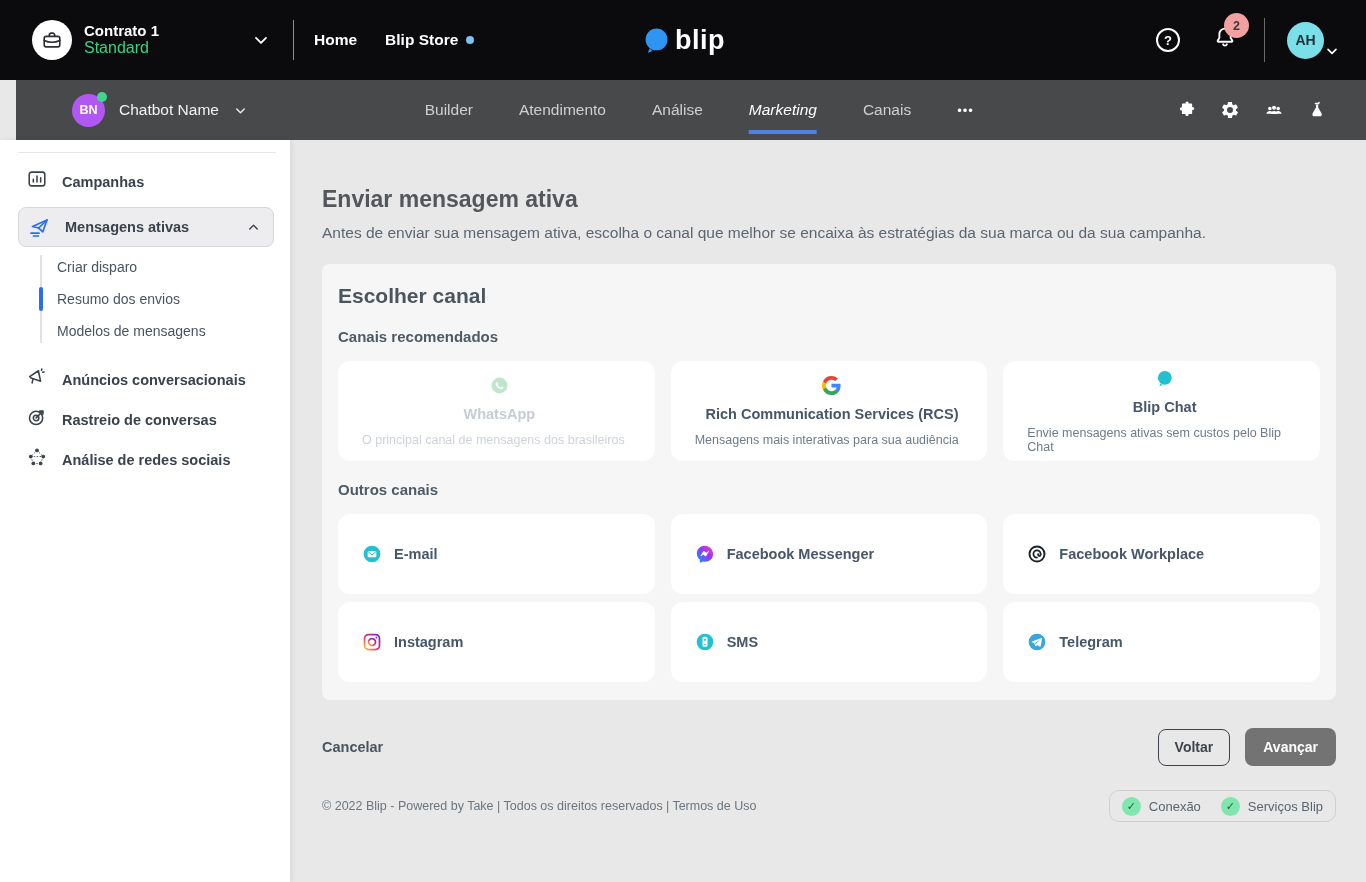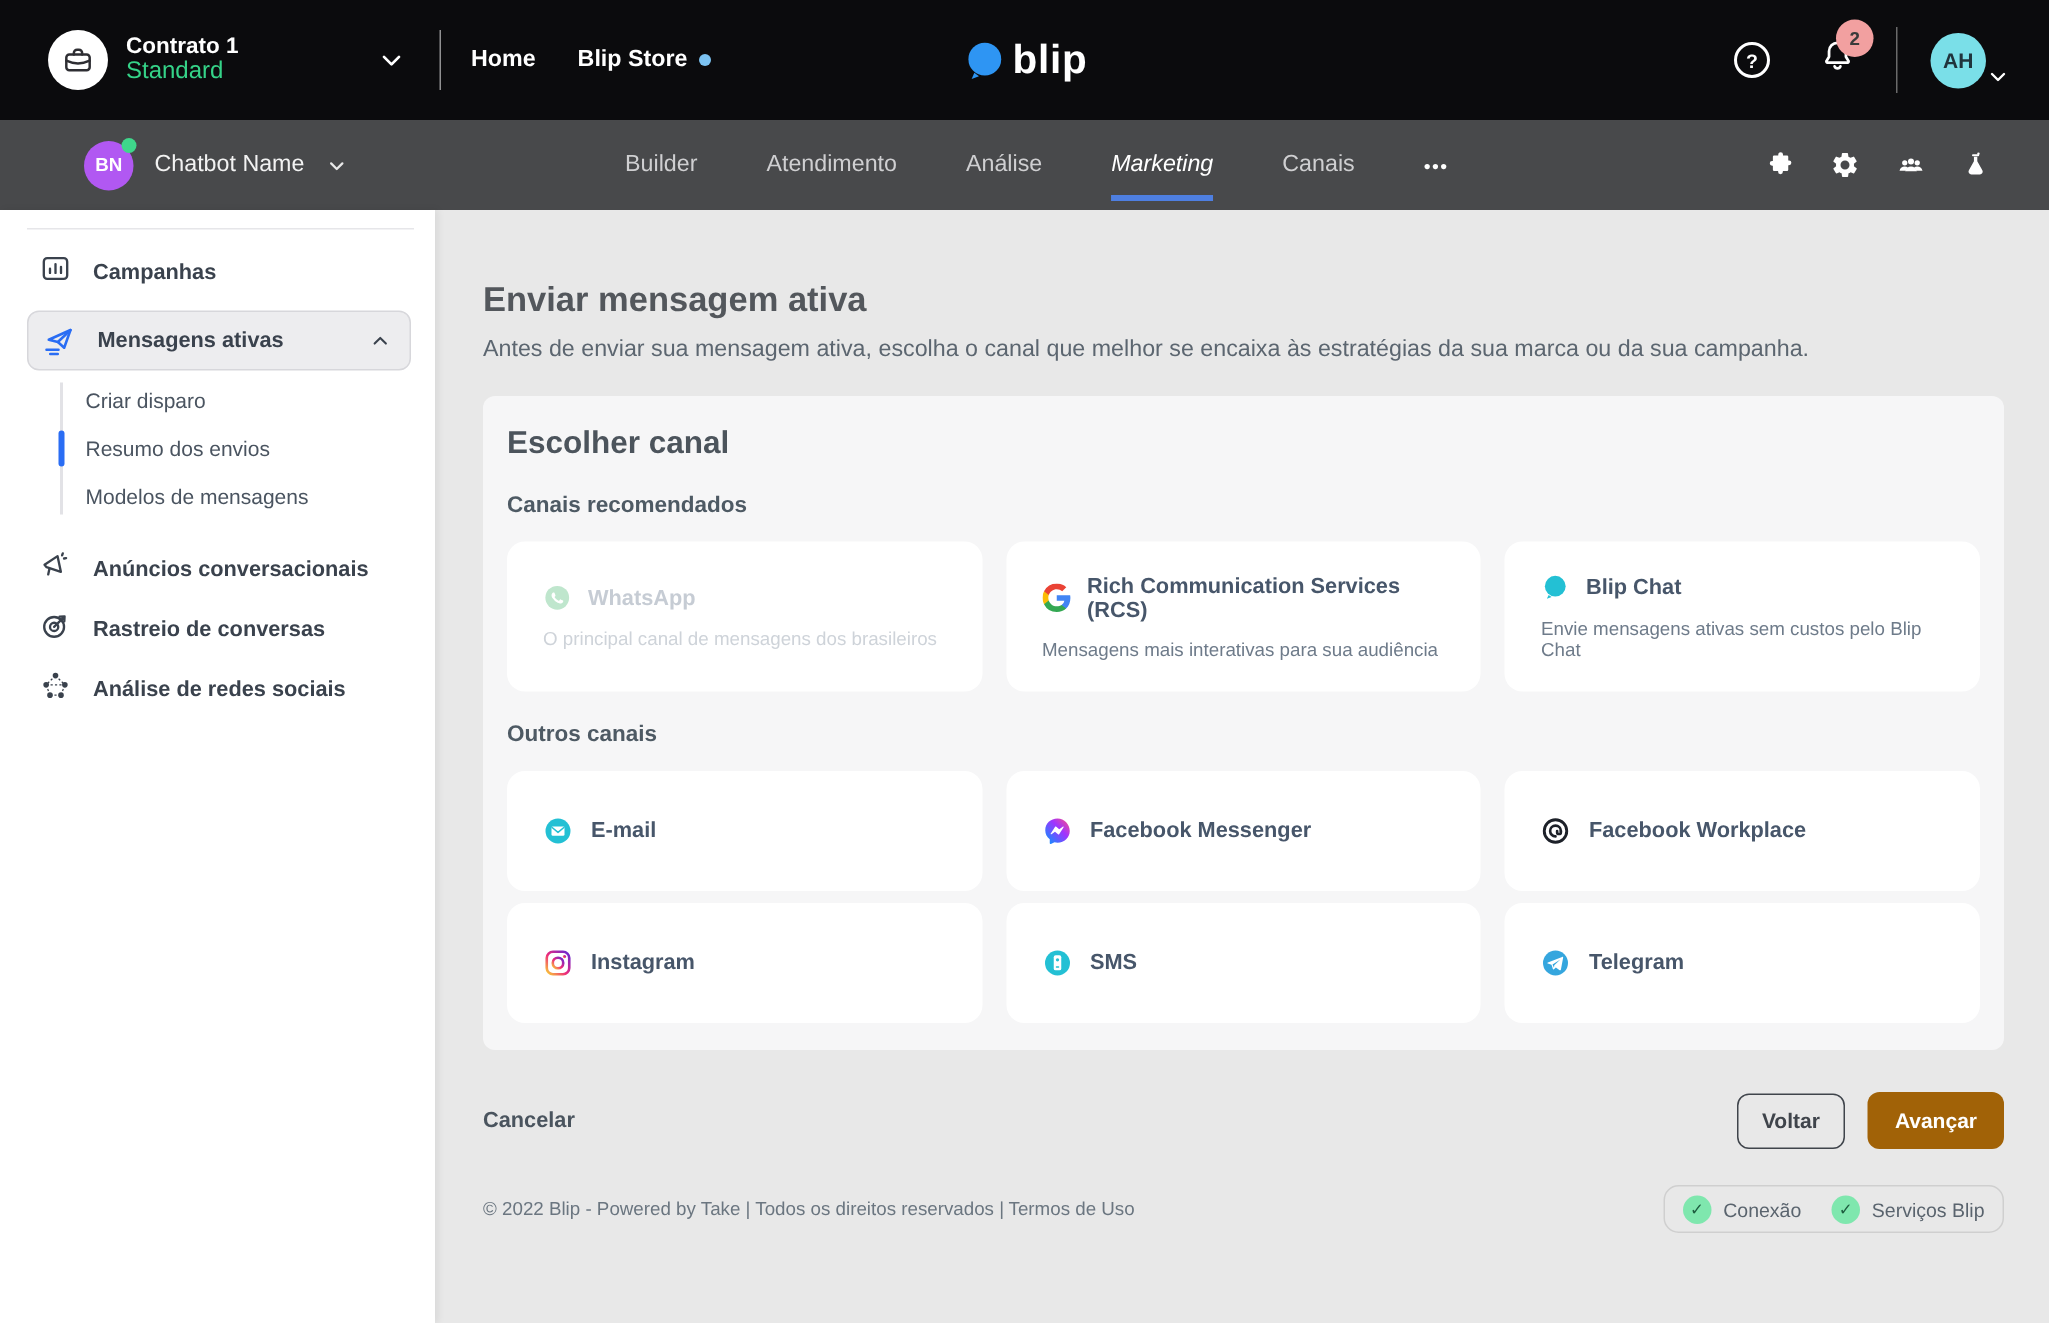--- a/index.html
+++ b/index.html
@@ -24,21 +24,21 @@
   .logo-text { font-size:27px; font-weight:800; color:#fff; letter-spacing:0.5px; }
   .bar1-right { margin-left:auto; display:flex; align-items:center; gap:18px; }
   .help-circle { width:24px; height:24px; border:2px solid #fff; border-radius:50%; display:flex; align-items:center; justify-content:center; font-size:13px; font-weight:bold; color:#fff; cursor:pointer; }
   .bell-wrap { position:relative; width:30px; height:34px; cursor:pointer; margin-left:14px; }
   .badge { position:absolute; top:-10px; left:12px; width:25px; height:25px; border-radius:50%; background:#f2a0a0; color:#3b3b3b; font-size:12.5px; font-weight:bold; display:flex; align-items:center; justify-content:center; }
   .v-div2 { width:1px; height:44px; background:#6a6a6a; margin:0 4px; }
   .user-wrap { display:flex; align-items:flex-end; gap:0; cursor:pointer; }
   .user-avatar { width:37px; height:37px; border-radius:50%; background:#7adfe8; color:#20343c; font-size:14px; font-weight:bold; display:flex; align-items:center; justify-content:center; }
 
   
-  .bar2 { position:absolute; top:80px; left:0; right:0; height:60px; background:#48494b; display:flex; align-items:center; padding:0 40px 0 56px; }
+  .bar2 { position:absolute; top:80px; left:16px; right:0; height:60px; background:#48494b; display:flex; align-items:center; padding:0 40px 0 56px; }
   .bot-wrap { display:flex; align-items:center; gap:14px; cursor:pointer; }
   .bot-avatar { position:relative; width:33px; height:33px; border-radius:50%; background:#b158f2; color:#fff; font-size:12.5px; font-weight:bold; display:flex; align-items:center; justify-content:center; }
   .bot-dot { position:absolute; top:-2px; right:-2px; width:10px; height:10px; border-radius:50%; background:#3fd68b; }
   .bot-name { color:#f2f2f2; font-size:15.5px; }
   .tabs { position:absolute; left:50%; top:0; transform:translateX(-48.5%); height:60px; display:flex; align-items:center; gap:46px; }
   .tab { position:relative; height:48px; display:flex; align-items:center; font-size:15.5px; color:#cfcfd1; cursor:pointer; }
   .tab.active { color:#fff;font-style:italic; }
   .tab.active::after { content:""; position:absolute; left:0; right:0; bottom:0; height:4px; background:#4e7fe1; }
   .tab-more { color:#fff; font-size:13px; letter-spacing:1px; }
   .bar2-icons { margin-left:auto; display:flex; align-items:center; gap:23px; }
@@ -59,33 +59,33 @@
   
   .main { position:absolute; top:140px; left:290px; right:0; bottom:0; padding:46px 30px 0 32px; }
   .page-title { font-size:23px; font-weight:bold; color:#53575c; }
   .page-subtitle { margin-top:11px; font-size:15.5px; color:#5c6670; }
   .panel { margin-top:22px; background:#f6f6f7; border-radius:8px; padding:20px 16px 18px 16px; }
   .panel-title { font-size:21px; font-weight:bold; color:#4c545c; margin-bottom:20px; }
   .section-heading { font-size:15px; font-weight:bold; color:#4e5a64; margin-bottom:16px; }
   .grid3 { display:grid; grid-template-columns:repeat(3,1fr); column-gap:16px; row-gap:8px; }
   .chan-card { background:#fff; border-radius:12px; padding:0 18px 0 24px; cursor:pointer; display:flex; flex-direction:column; justify-content:center; gap:11px; height:100px; }
   .chan-card.slim { height:80px; flex-direction:row; justify-content:flex-start; align-items:center; gap:12px; }
-  .chan-head { display:flex; align-items:center; gap:11px; }
+  .chan-head { display:flex; align-items:center; gap:11px;flex-direction:column; }
   .chan-name { font-size:14.5px; font-weight:bold; color:#47566a; }
   .chan-desc { font-size:12.5px; color:#6e7b8a; }
   .chan-card.disabled { cursor:default; }
   .chan-card.disabled .chan-name { color:#c6ccd4; }
   .chan-card.disabled .chan-desc { color:#ced3d9; }
   .mt20 { margin-top:20px; }
 
   .actions { margin-top:28px; display:flex; align-items:center; }
   .cancel-link { font-size:14.5px; font-weight:bold; color:#4a545e; cursor:pointer; }
   .btn-row { margin-left:auto; display:flex; align-items:center; gap:15px; }
   .btn-back { min-width:72px; height:37px; border:1.6px solid #3f444b; border-radius:8px; background:transparent; font-family:inherit; font-size:14px; font-weight:bold; color:#3f444b; cursor:pointer; padding:0 16px; }
-  .btn-next { min-width:87px; height:38px; border:none; border-radius:8px; background:#a16207; font-family:inherit; font-size:14px; font-weight:bold; color:#fff; cursor:pointer; padding:0 18px; }
+  .btn-next { min-width:87px; height:38px; border:none; border-radius:8px; background:#737373; font-family:inherit; font-size:14px; font-weight:bold; color:#fff; cursor:pointer; padding:0 18px; }
 
   .footer { margin-top:24px; display:flex; align-items:center; }
   .copyright { font-size:12.5px; color:#6b7680; }
   .terms-link { font-size:12.5px; color:#6b7680; cursor:pointer; margin-left:3px; }
   .status-pill { margin-left:auto; border:1px solid #cfcfcf; border-radius:10px; height:32px; display:flex; align-items:center; gap:20px; padding:0 12px; }
   .status-item { display:flex; align-items:center; gap:8px; }
   .status-check { width:19px; height:19px; border-radius:50%; background:#7fe7ae; color:#1d5c3f; font-size:11px; display:flex; align-items:center; justify-content:center; }
   .status-label { font-size:13px; color:#5a646e; }
 
   svg { display:block; }

